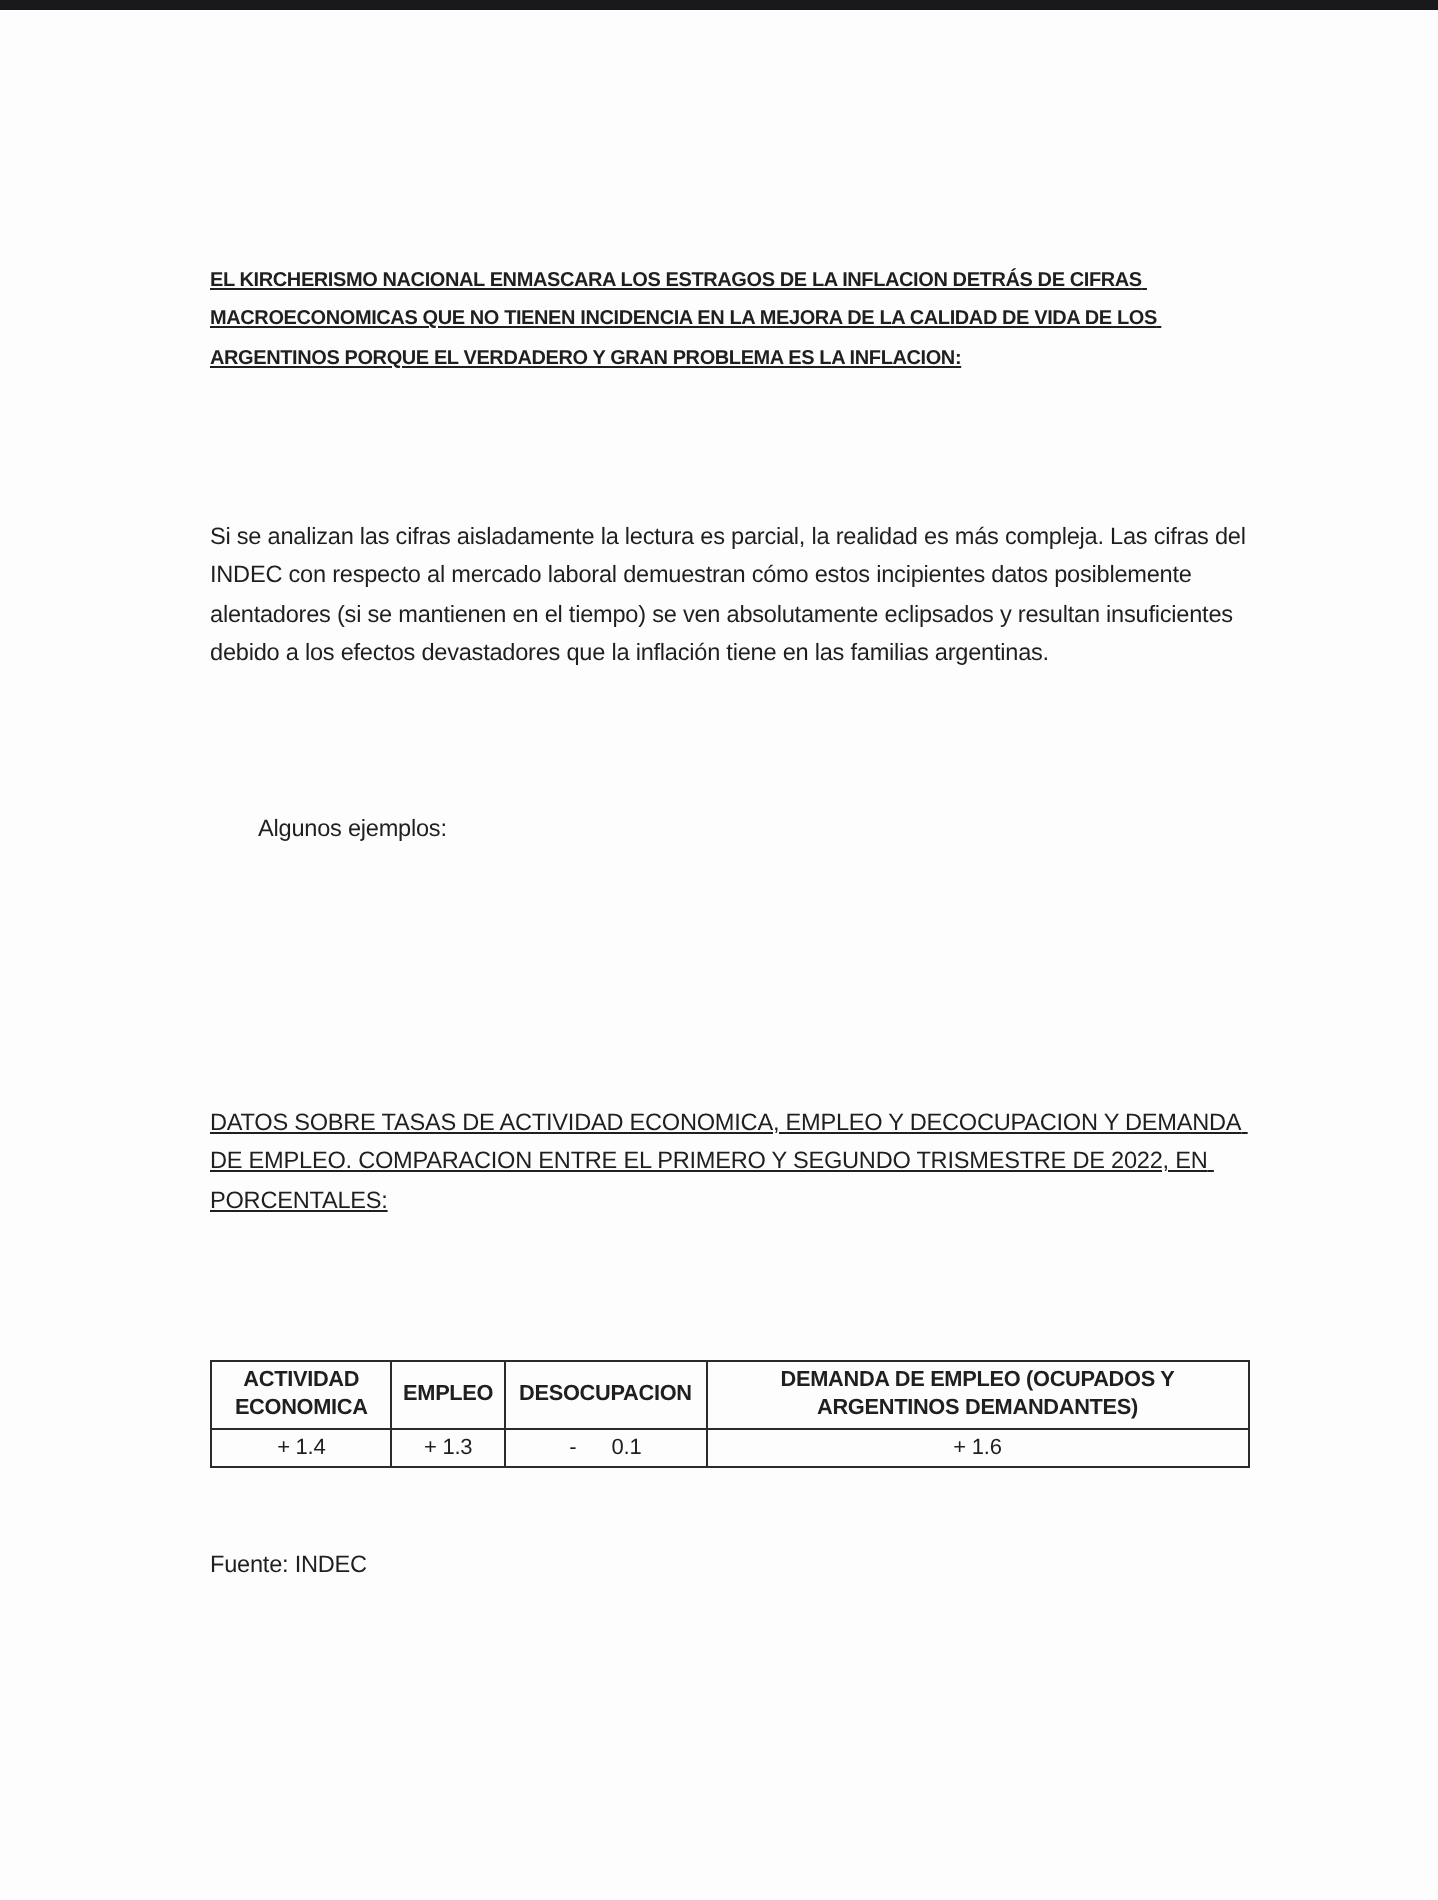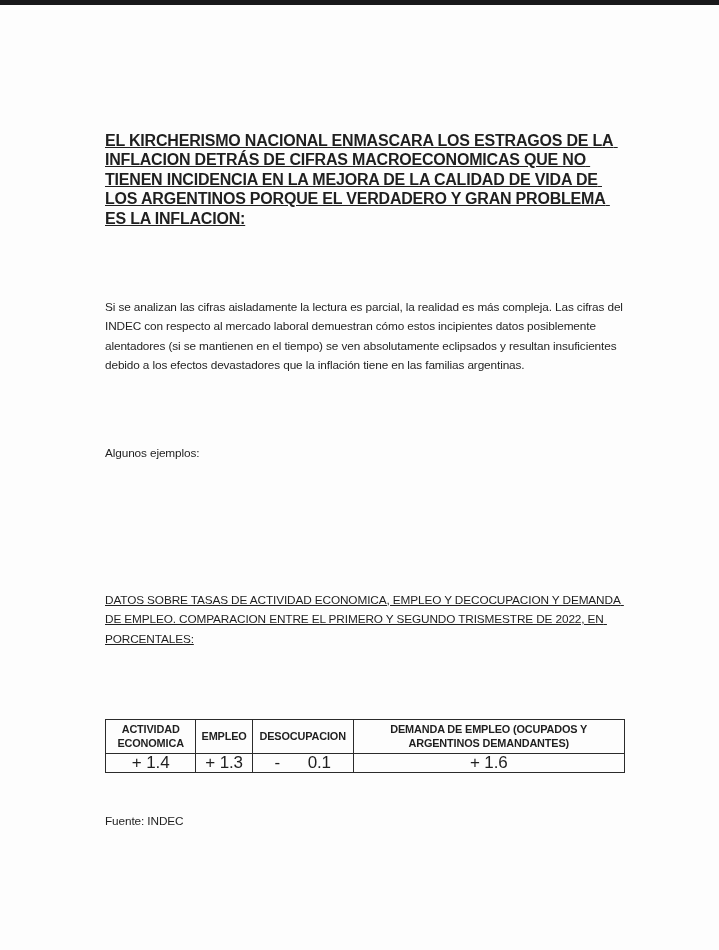--- a/index.html
+++ b/index.html
@@ -20,27 +20,27 @@
     position:absolute;
     left:105px; top:72px;
     width:520px;
     font-size:11.8px;
     letter-spacing:-0.12px;
     line-height:19.5px;
     white-space:pre-wrap;
   }
   .doc-title {
     font-weight:bold;
-    font-size:16px;
+    font-size:10px;
     letter-spacing:-0.2px;
     text-decoration:underline;
     margin-bottom:11px;
   }
   .para { margin-bottom:10px; }
-  .examples-label { margin-bottom:10px; }
+  .examples-label { margin-bottom:10px;margin-left:24px; }
   .section-heading {
     text-decoration:underline;
     margin-bottom:9px;
   }
   table.data-table {
     width:100%;
     border-collapse:collapse;
     margin-top:2px;
     table-layout:fixed;
     border-radius:14px;
@@ -56,21 +56,21 @@
   }
   .data-table th {
     font-weight:bold;
     font-size:10.9px;
     letter-spacing:-0.15px;
     line-height:14.5px;
     padding:2px 2px;
     white-space:normal;
   }
   .data-table td {
-    font-size:17px;
+    font-size:11px;
     line-height:16px;
     padding:1px 2px;
     white-space:pre;
   }
   .source-line { margin-bottom:9px; }
 </style>
 </head>
 <body>
 
 <div class="top-bar"></div>

